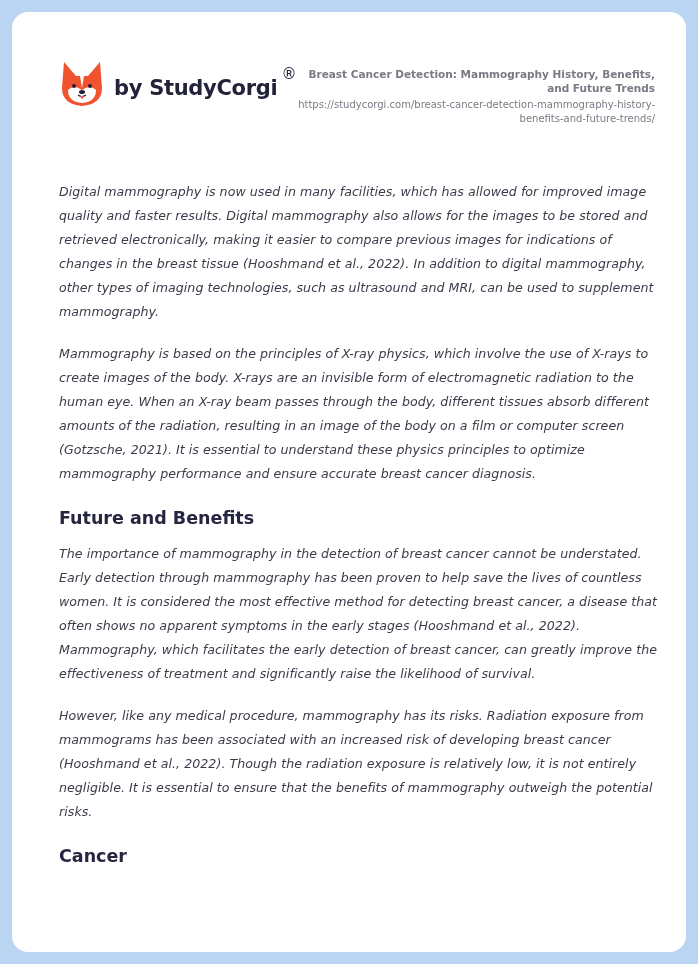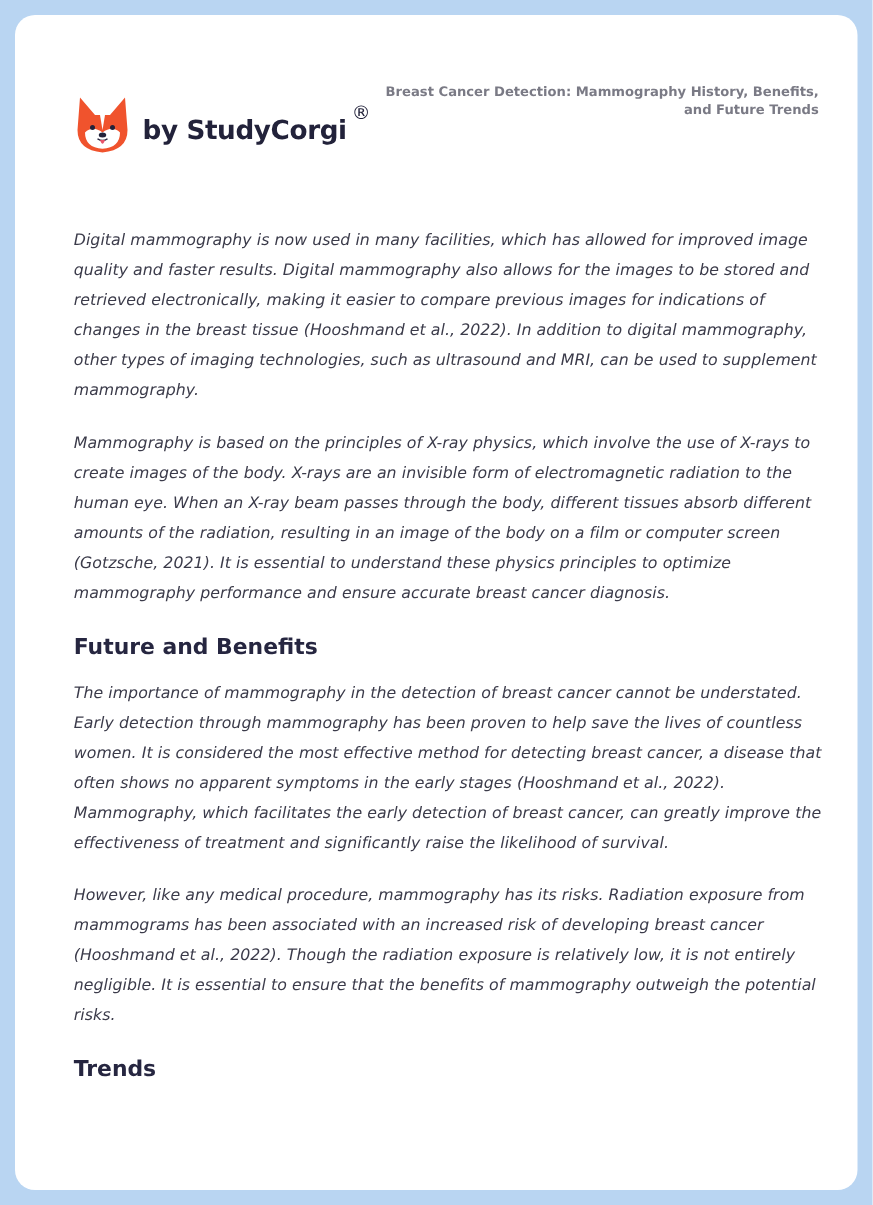--- a/index.html
+++ b/index.html
@@ -8,21 +8,21 @@
     background: #b9d5f2;
     font-family: "Liberation Sans", "DejaVu Sans", sans-serif;
     position: relative; overflow: hidden;
   }
   .card {
     position: absolute; left: 12px; top: 12px;
     width: 674px; height: 940px;
     background: #ffffff; border-radius: 16px;
   }
   .logo {
-    position: absolute; left: 48px; top: 64px;
+    position: absolute; left: 48px; top: 48px;
     display: flex; align-items: center;
   }
   .logo svg { width: 44px; height: 48px; }
   .logo-text {
     font-family: "DejaVu Sans", sans-serif;
     font-weight: bold; font-size: 21px; color: #22223a;
     margin-left: 10px; margin-top: 8px; letter-spacing: -0.3px;
   }
   .logo-reg {
     font-family: "DejaVu Sans", sans-serif;
@@ -69,23 +69,24 @@
       <ellipse cx="22" cy="32" rx="3" ry="2" fill="#22223a"></ellipse>
       <path d="M18 35 Q22 38 26 35" stroke="#22223a" stroke-width="1.2" fill="none"></path>
       <path d="M20 36 Q22 42 24 36 Z" fill="#e8546a"></path>
     </svg>
     <span class="logo-text">by StudyCorgi</span>
     <span class="logo-reg">®</span>
   </div>
 
   <div class="header-meta">
     <div class="meta-title">Breast Cancer Detection: Mammography History, Benefits, and Future Trends</div>
+    <div class="meta-url">https://studycorgi.com/breast-cancer-detection-mammography-history-benefits-and-future-trends/</div>
   </div>
 
   <div class="content">
     <p>Digital mammography is now used in many facilities, which has allowed for improved image quality and faster results. Digital mammography also allows for the images to be stored and retrieved electronically, making it easier to compare previous images for indications of changes in the breast tissue (Hooshmand et al., 2022). In addition to digital mammography, other types of imaging technologies, such as ultrasound and MRI, can be used to supplement mammography.</p>
     <p>Mammography is based on the principles of X-ray physics, which involve the use of X-rays to create images of the body. X-rays are an invisible form of electromagnetic radiation to the human eye. When an X-ray beam passes through the body, different tissues absorb different amounts of the radiation, resulting in an image of the body on a film or computer screen (Gotzsche, 2021). It is essential to understand these physics principles to optimize mammography performance and ensure accurate breast cancer diagnosis.</p>
     <h2>Future and Benefits</h2>
     <p>The importance of mammography in the detection of breast cancer cannot be understated. Early detection through mammography has been proven to help save the lives of countless women. It is considered the most effective method for detecting breast cancer, a disease that often shows no apparent symptoms in the early stages (Hooshmand et al., 2022). Mammography, which facilitates the early detection of breast cancer, can greatly improve the effectiveness of treatment and significantly raise the likelihood of survival.</p>
     <p>However, like any medical procedure, mammography has its risks. Radiation exposure from mammograms has been associated with an increased risk of developing breast cancer (Hooshmand et al., 2022). Though the radiation exposure is relatively low, it is not entirely negligible. It is essential to ensure that the benefits of mammography outweigh the potential risks.</p>
-    <h2>Trends</h2>
+    <h2>Cancer</h2>
   </div>
 </div>
 
 </body></html>

